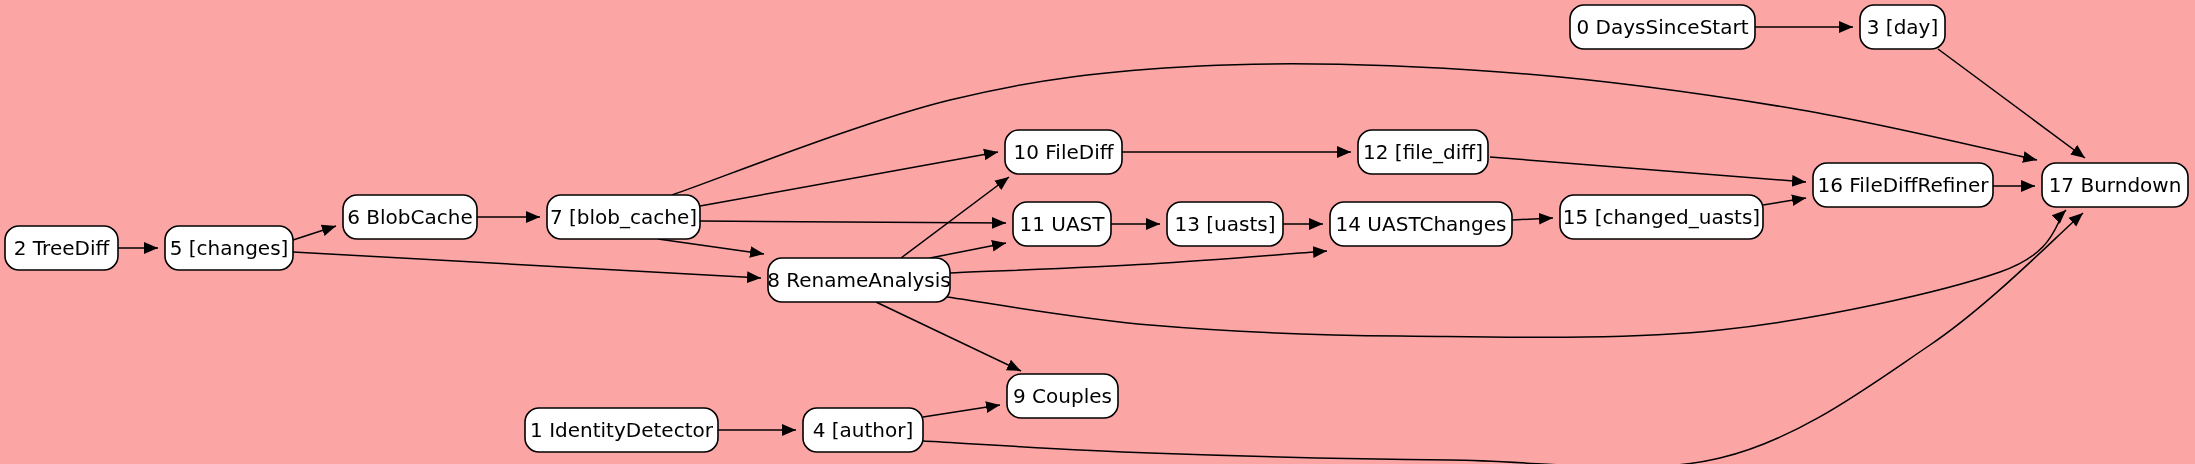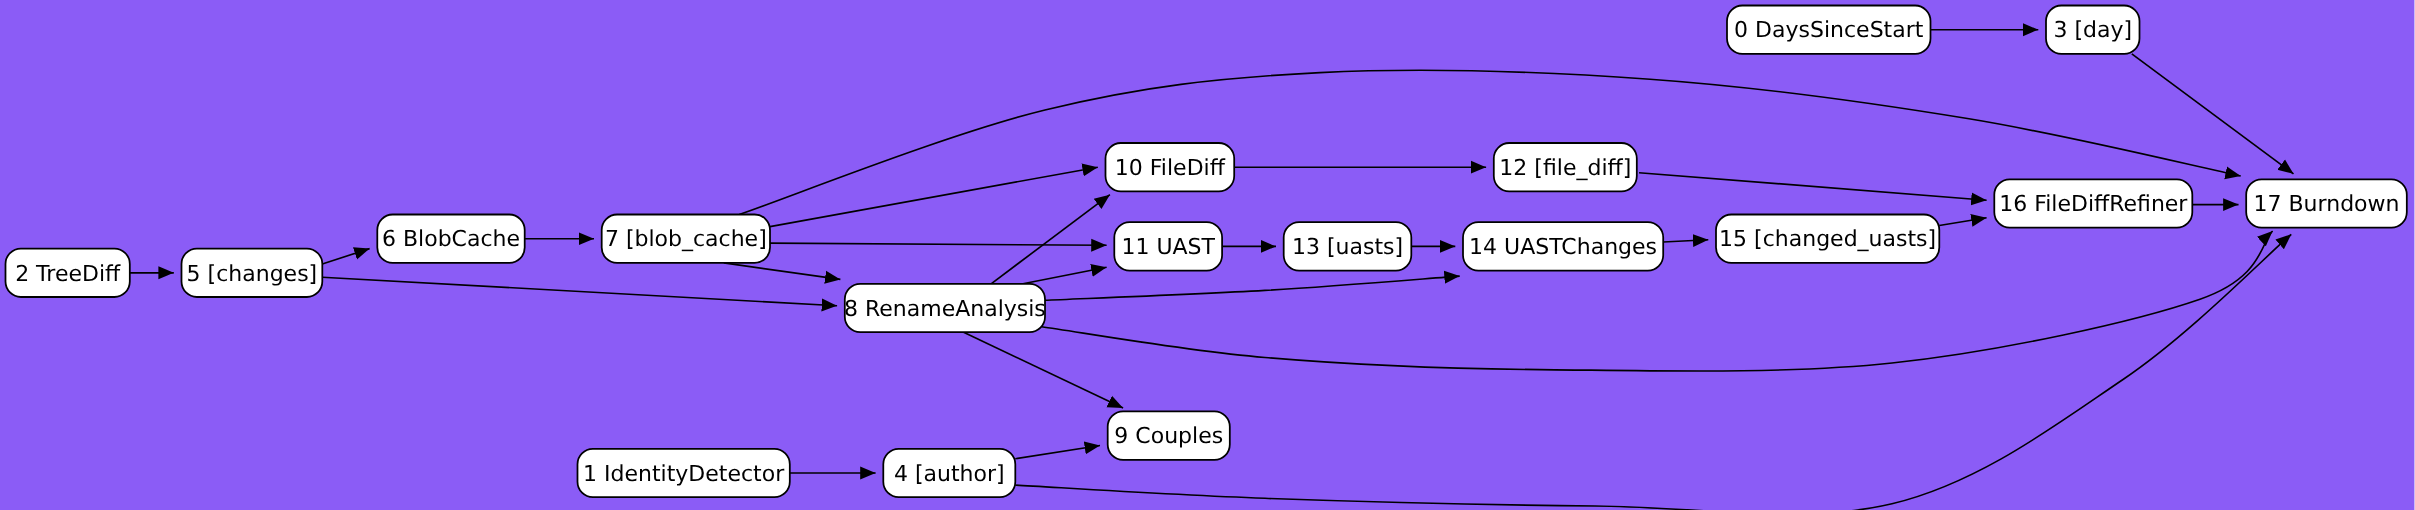--- a/index.html
+++ b/index.html
@@ -3,21 +3,21 @@
 <meta charset="utf-8">
 <style>
   html, body {
     margin: 0;
     padding: 0;
     background: #ffffff;
   }
   .canvas {
     width: 2195px;
     height: 464px;
-    background: #8b5cf6;
+    background: #fca5a5;
     overflow: hidden;
     font-family: "DejaVu Sans", sans-serif;
   }
   svg { display: block; }
   .edge {
     fill: none;
     stroke: #000000;
     stroke-width: 1.5;
   }
   .node-box {

